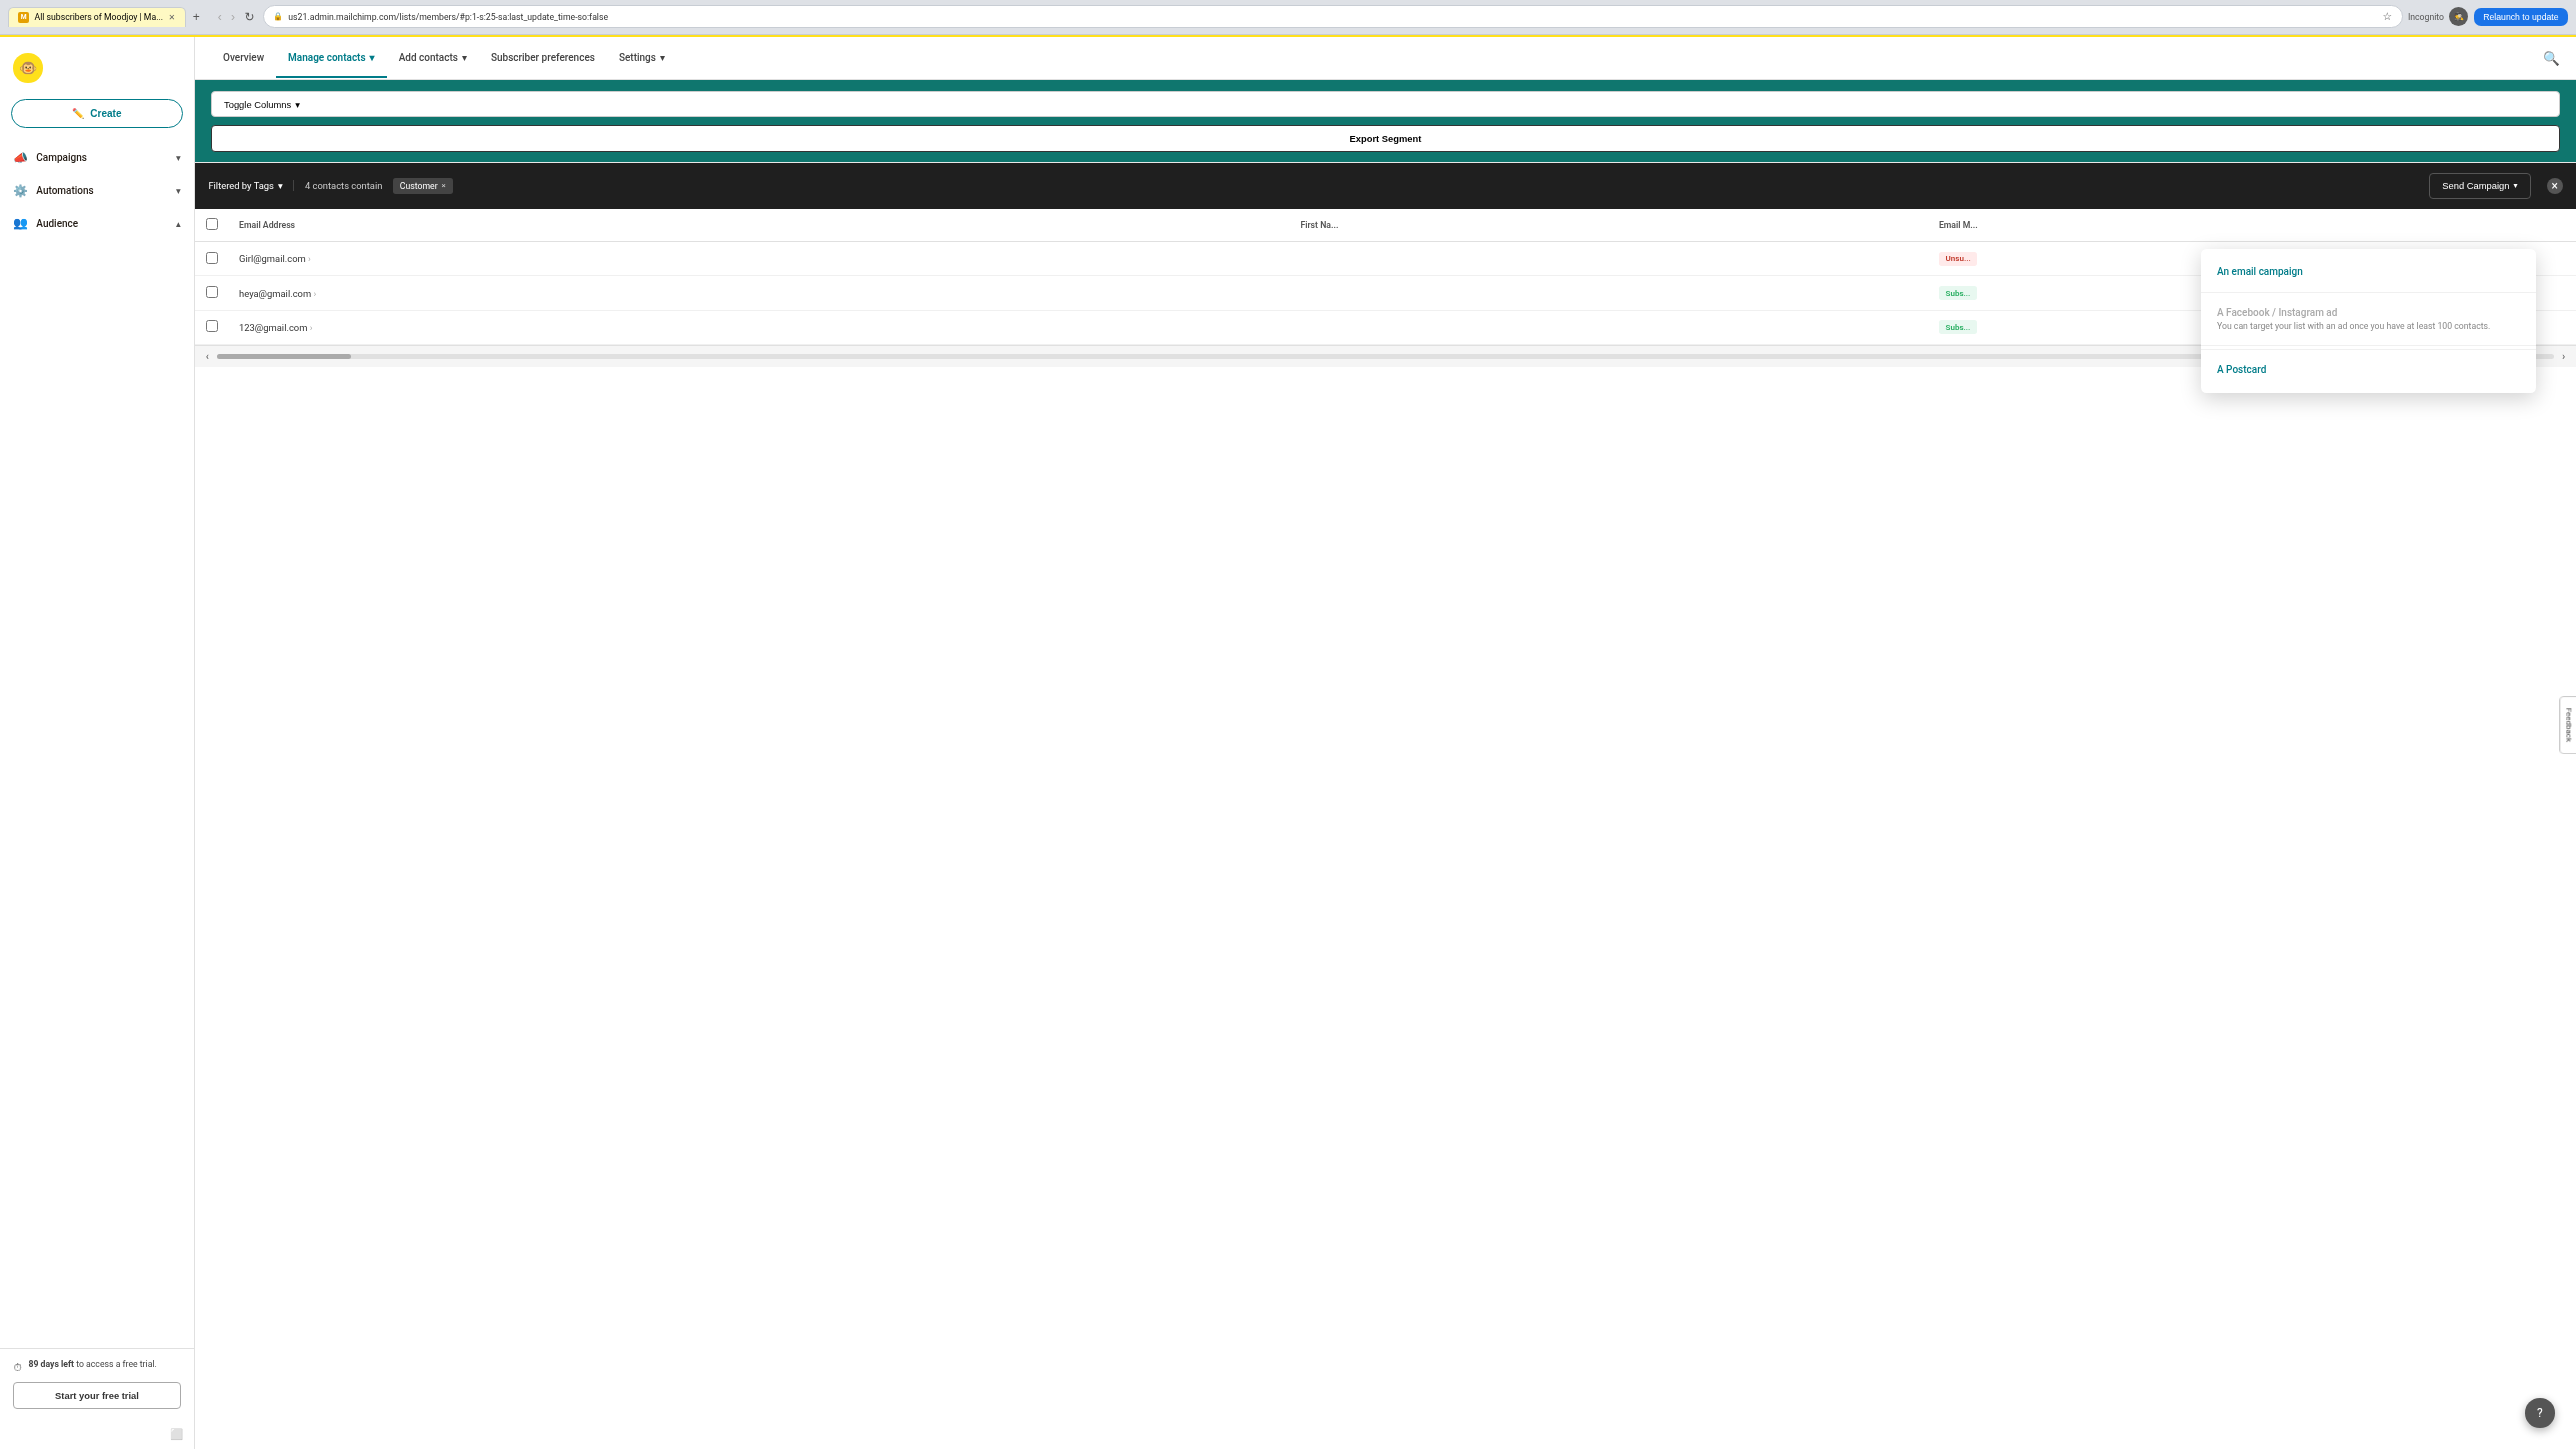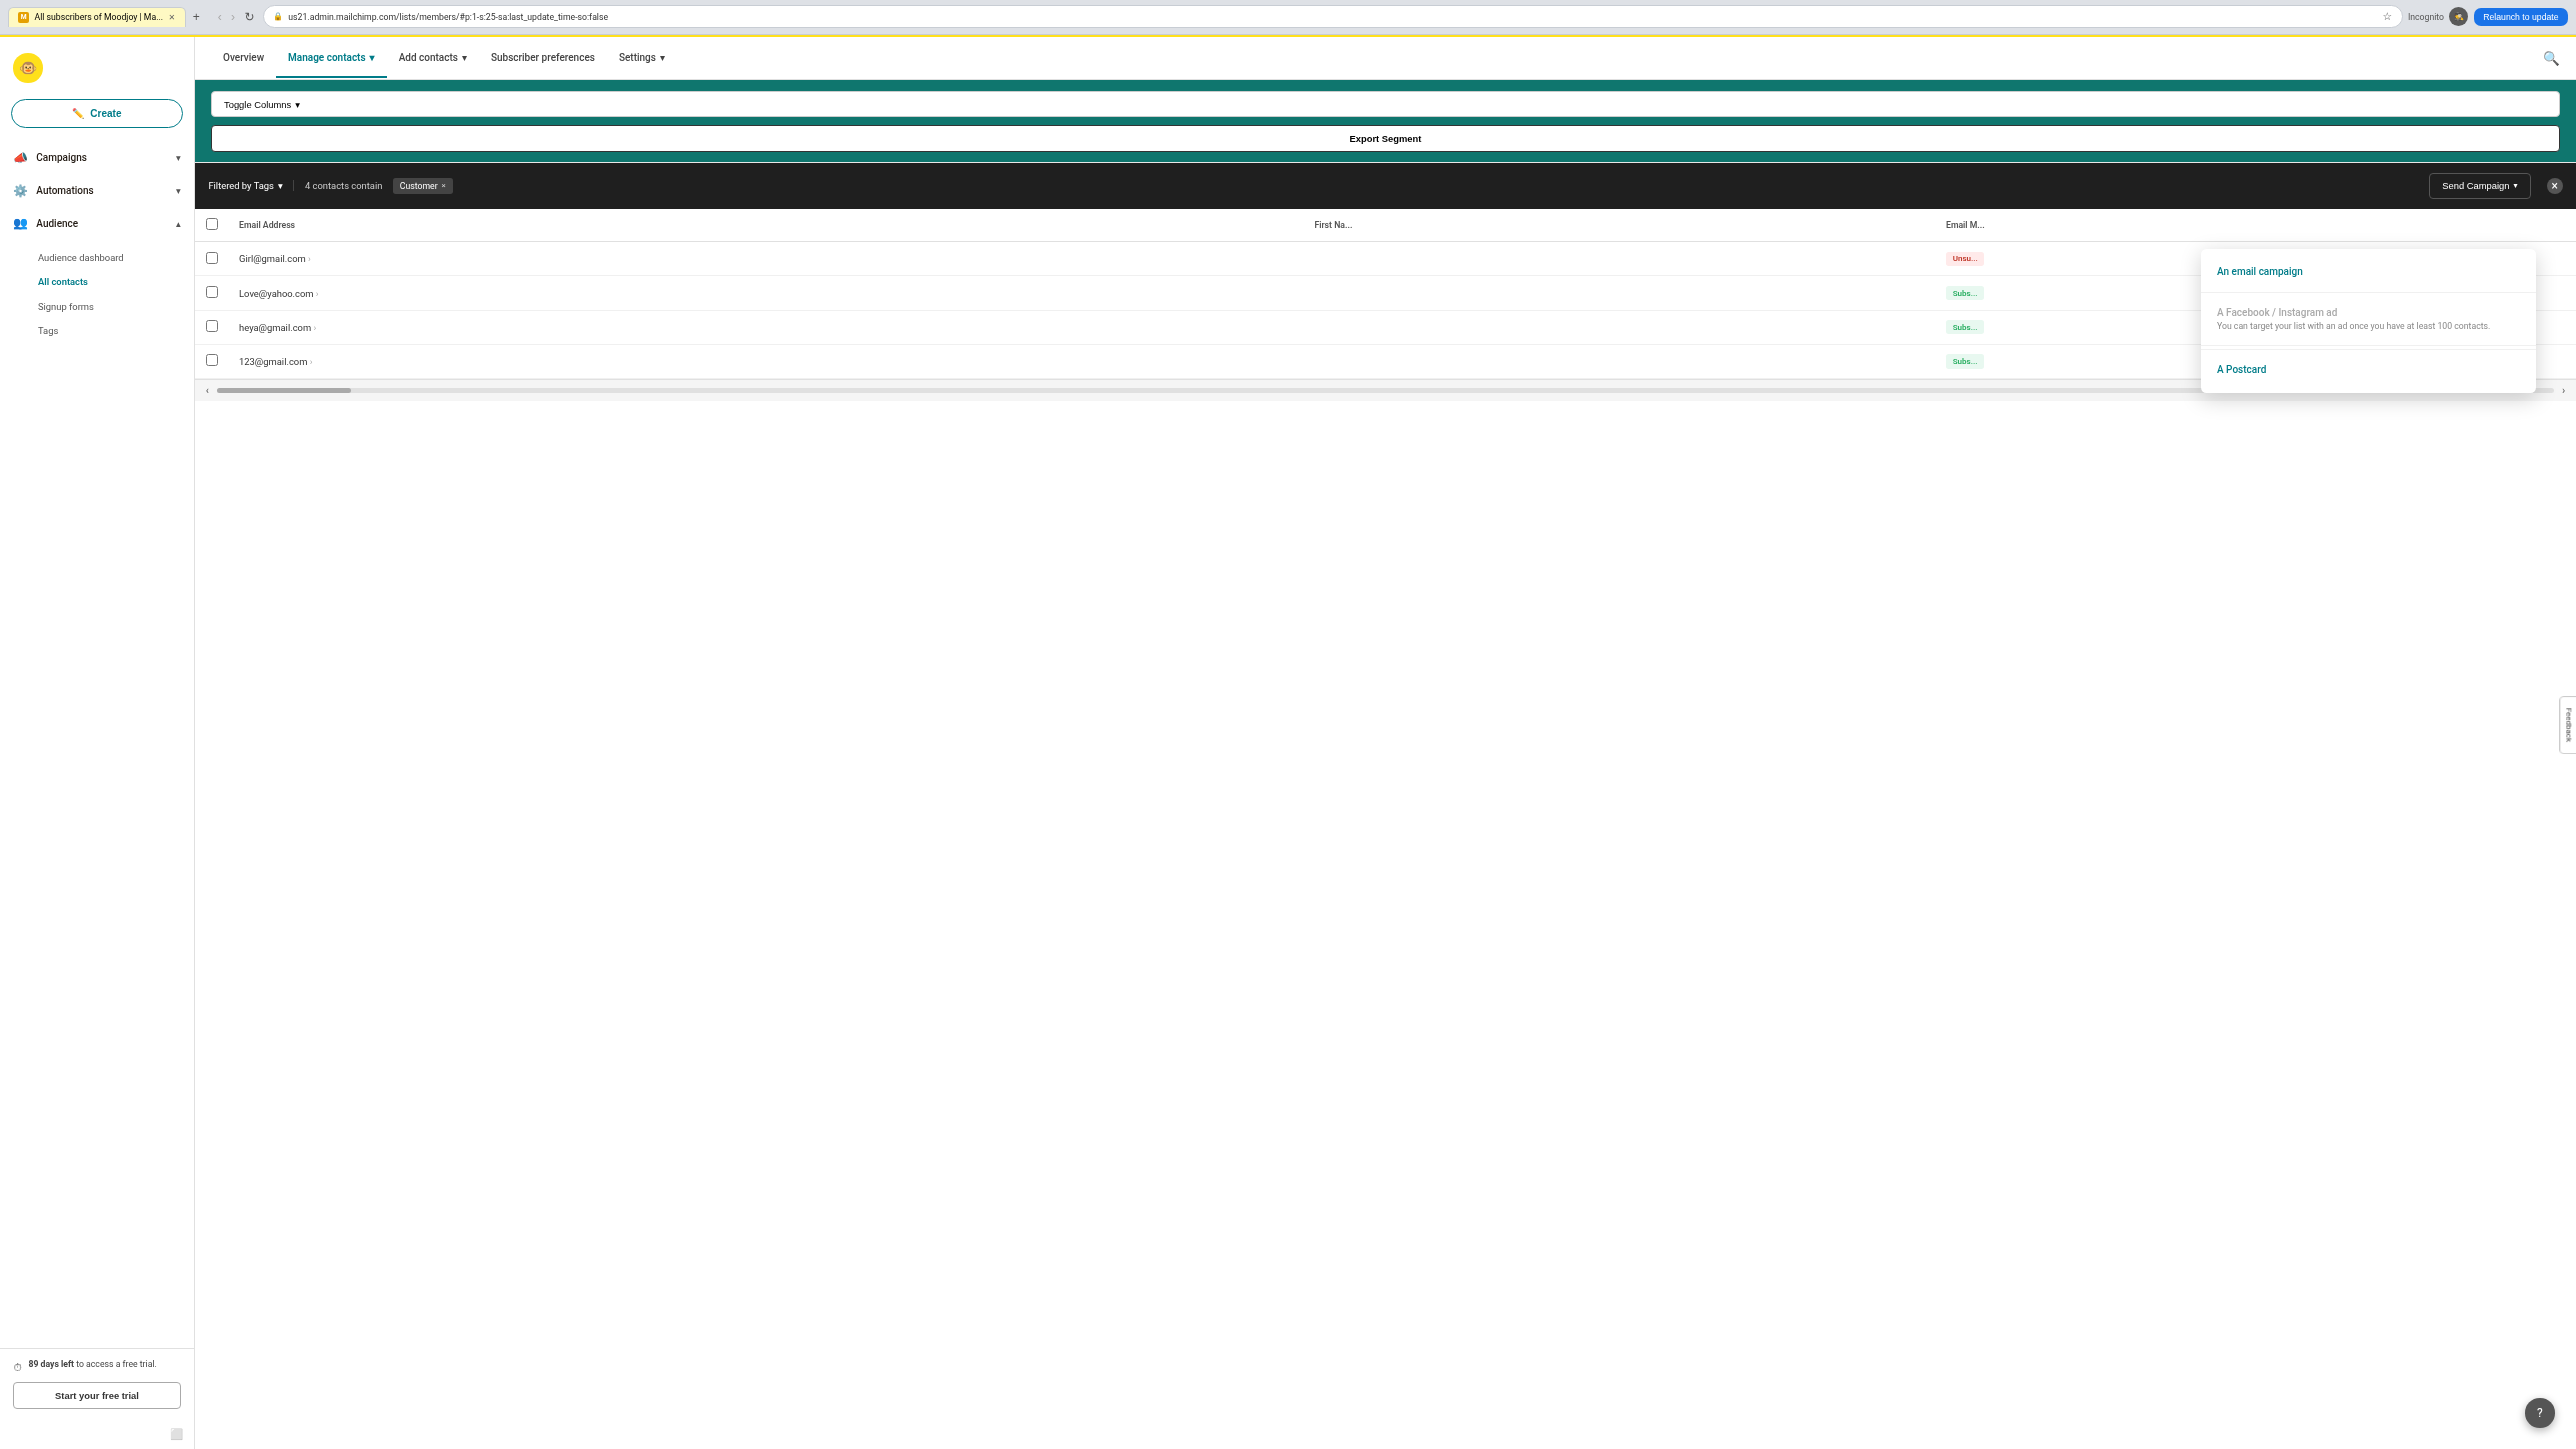--- a/index.html
+++ b/index.html
@@ -171,26 +171,20 @@
       </div>
 
       <div class="sidebar-item">
         <div class="sidebar-item-left">
           <span class="sidebar-icon">👥</span>
           <span>Audience</span>
         </div>
         <span class="sidebar-chevron">▴</span>
       </div>
 
-      <div class="sidebar-sub">
-        <div class="sidebar-sub-item">Audience dashboard</div>
-        <div class="sidebar-sub-item active">All contacts</div>
-        <div class="sidebar-sub-item">Signup forms</div>
-        <div class="sidebar-sub-item">Tags</div>
-      </div>
     </div>
 
     <div class="sidebar-footer">
       <div class="trial-info">
         <span class="trial-icon">⏱</span>
         <span>
           <span class="trial-bold">89 days left</span><span> to access a free trial.</span>
         </span>
       </div>
       <button class="start-trial-btn">Start your free trial</button>
@@ -262,29 +256,20 @@
             <td>
               <a class="email-link">Girl@gmail.com</a>
               <span class="row-arrow">›</span>
             </td>
             <td></td>
             <td><span class="status-badge status-unsubscribed">Unsu...</span></td>
           </tr>
           <tr class="table-row">
             <td><input type="checkbox" class="row-checkbox" style=""></td>
             <td>
-              <a class="email-link">Love@yahoo.com</a>
-              <span class="row-arrow">›</span>
-            </td>
-            <td></td>
-            <td><span class="status-badge status-subscribed">Subs...</span></td>
-          </tr>
-          <tr class="table-row">
-            <td><input type="checkbox" class="row-checkbox" style=""></td>
-            <td>
               <a class="email-link">heya@gmail.com</a>
               <span class="row-arrow">›</span>
             </td>
             <td></td>
             <td><span class="status-badge status-subscribed">Subs...</span></td>
           </tr>
           <tr class="table-row">
             <td><input type="checkbox" class="row-checkbox" style=""></td>
             <td>
               <a class="email-link">123@gmail.com</a>

